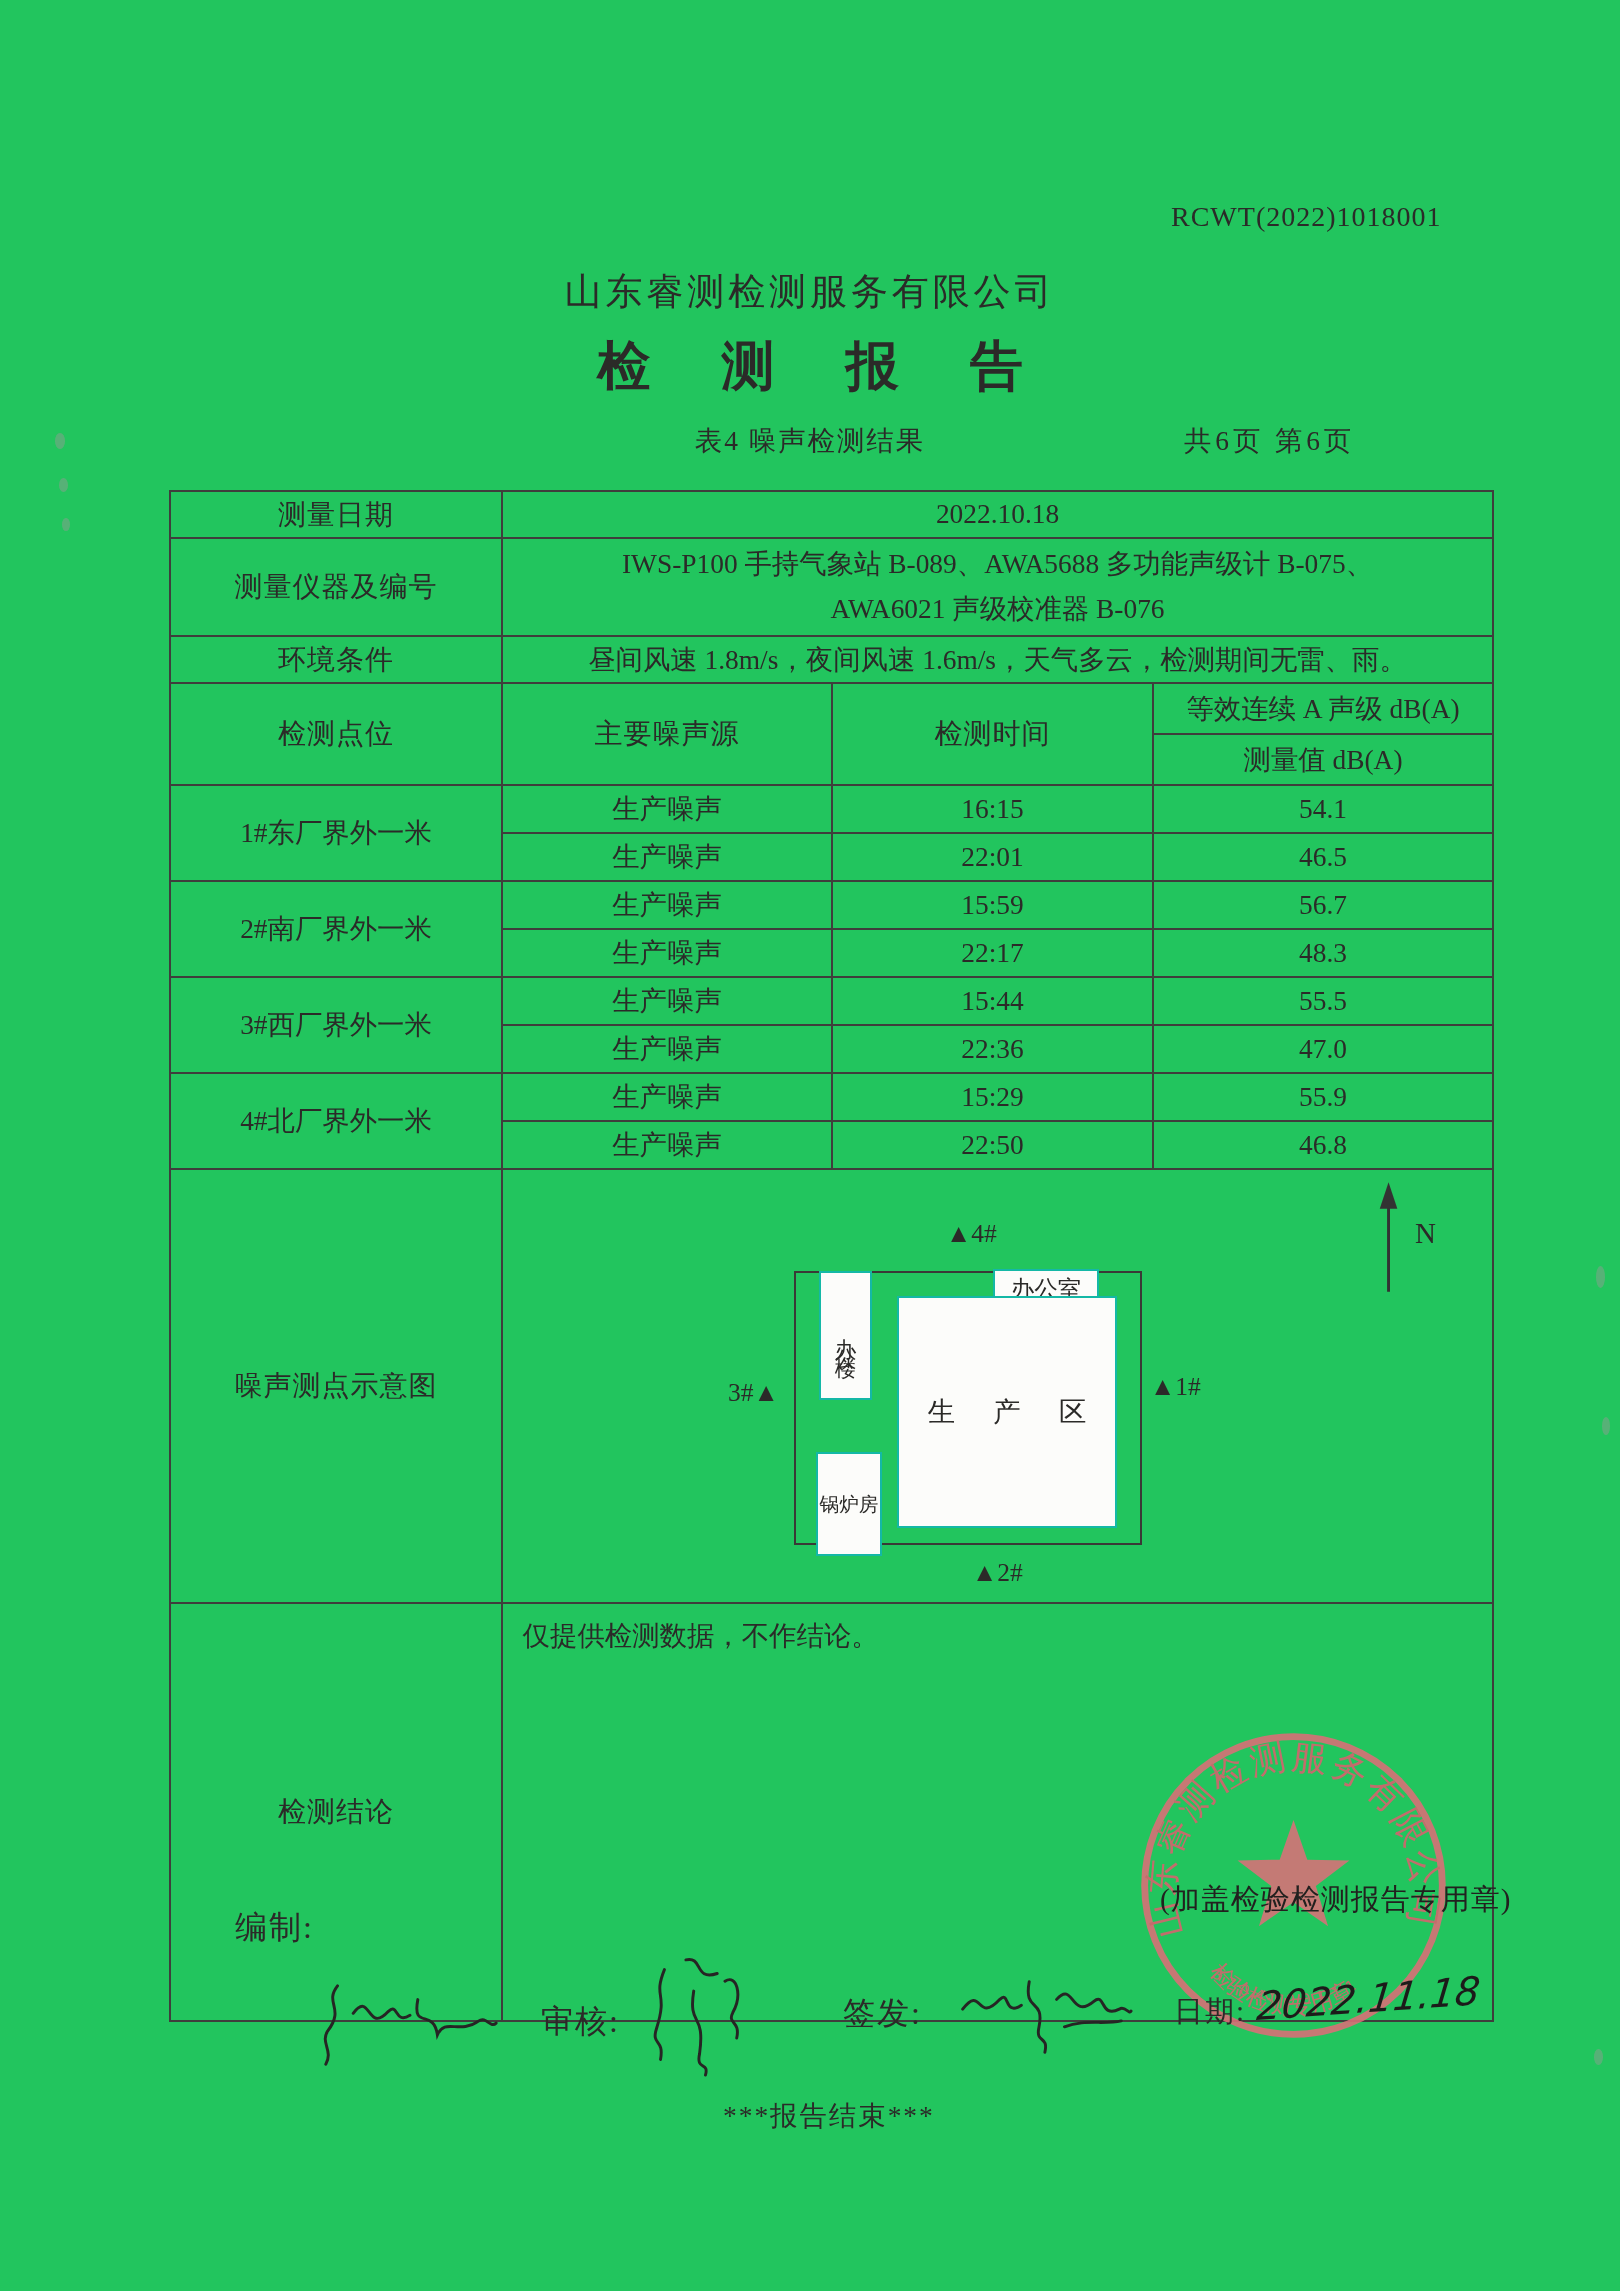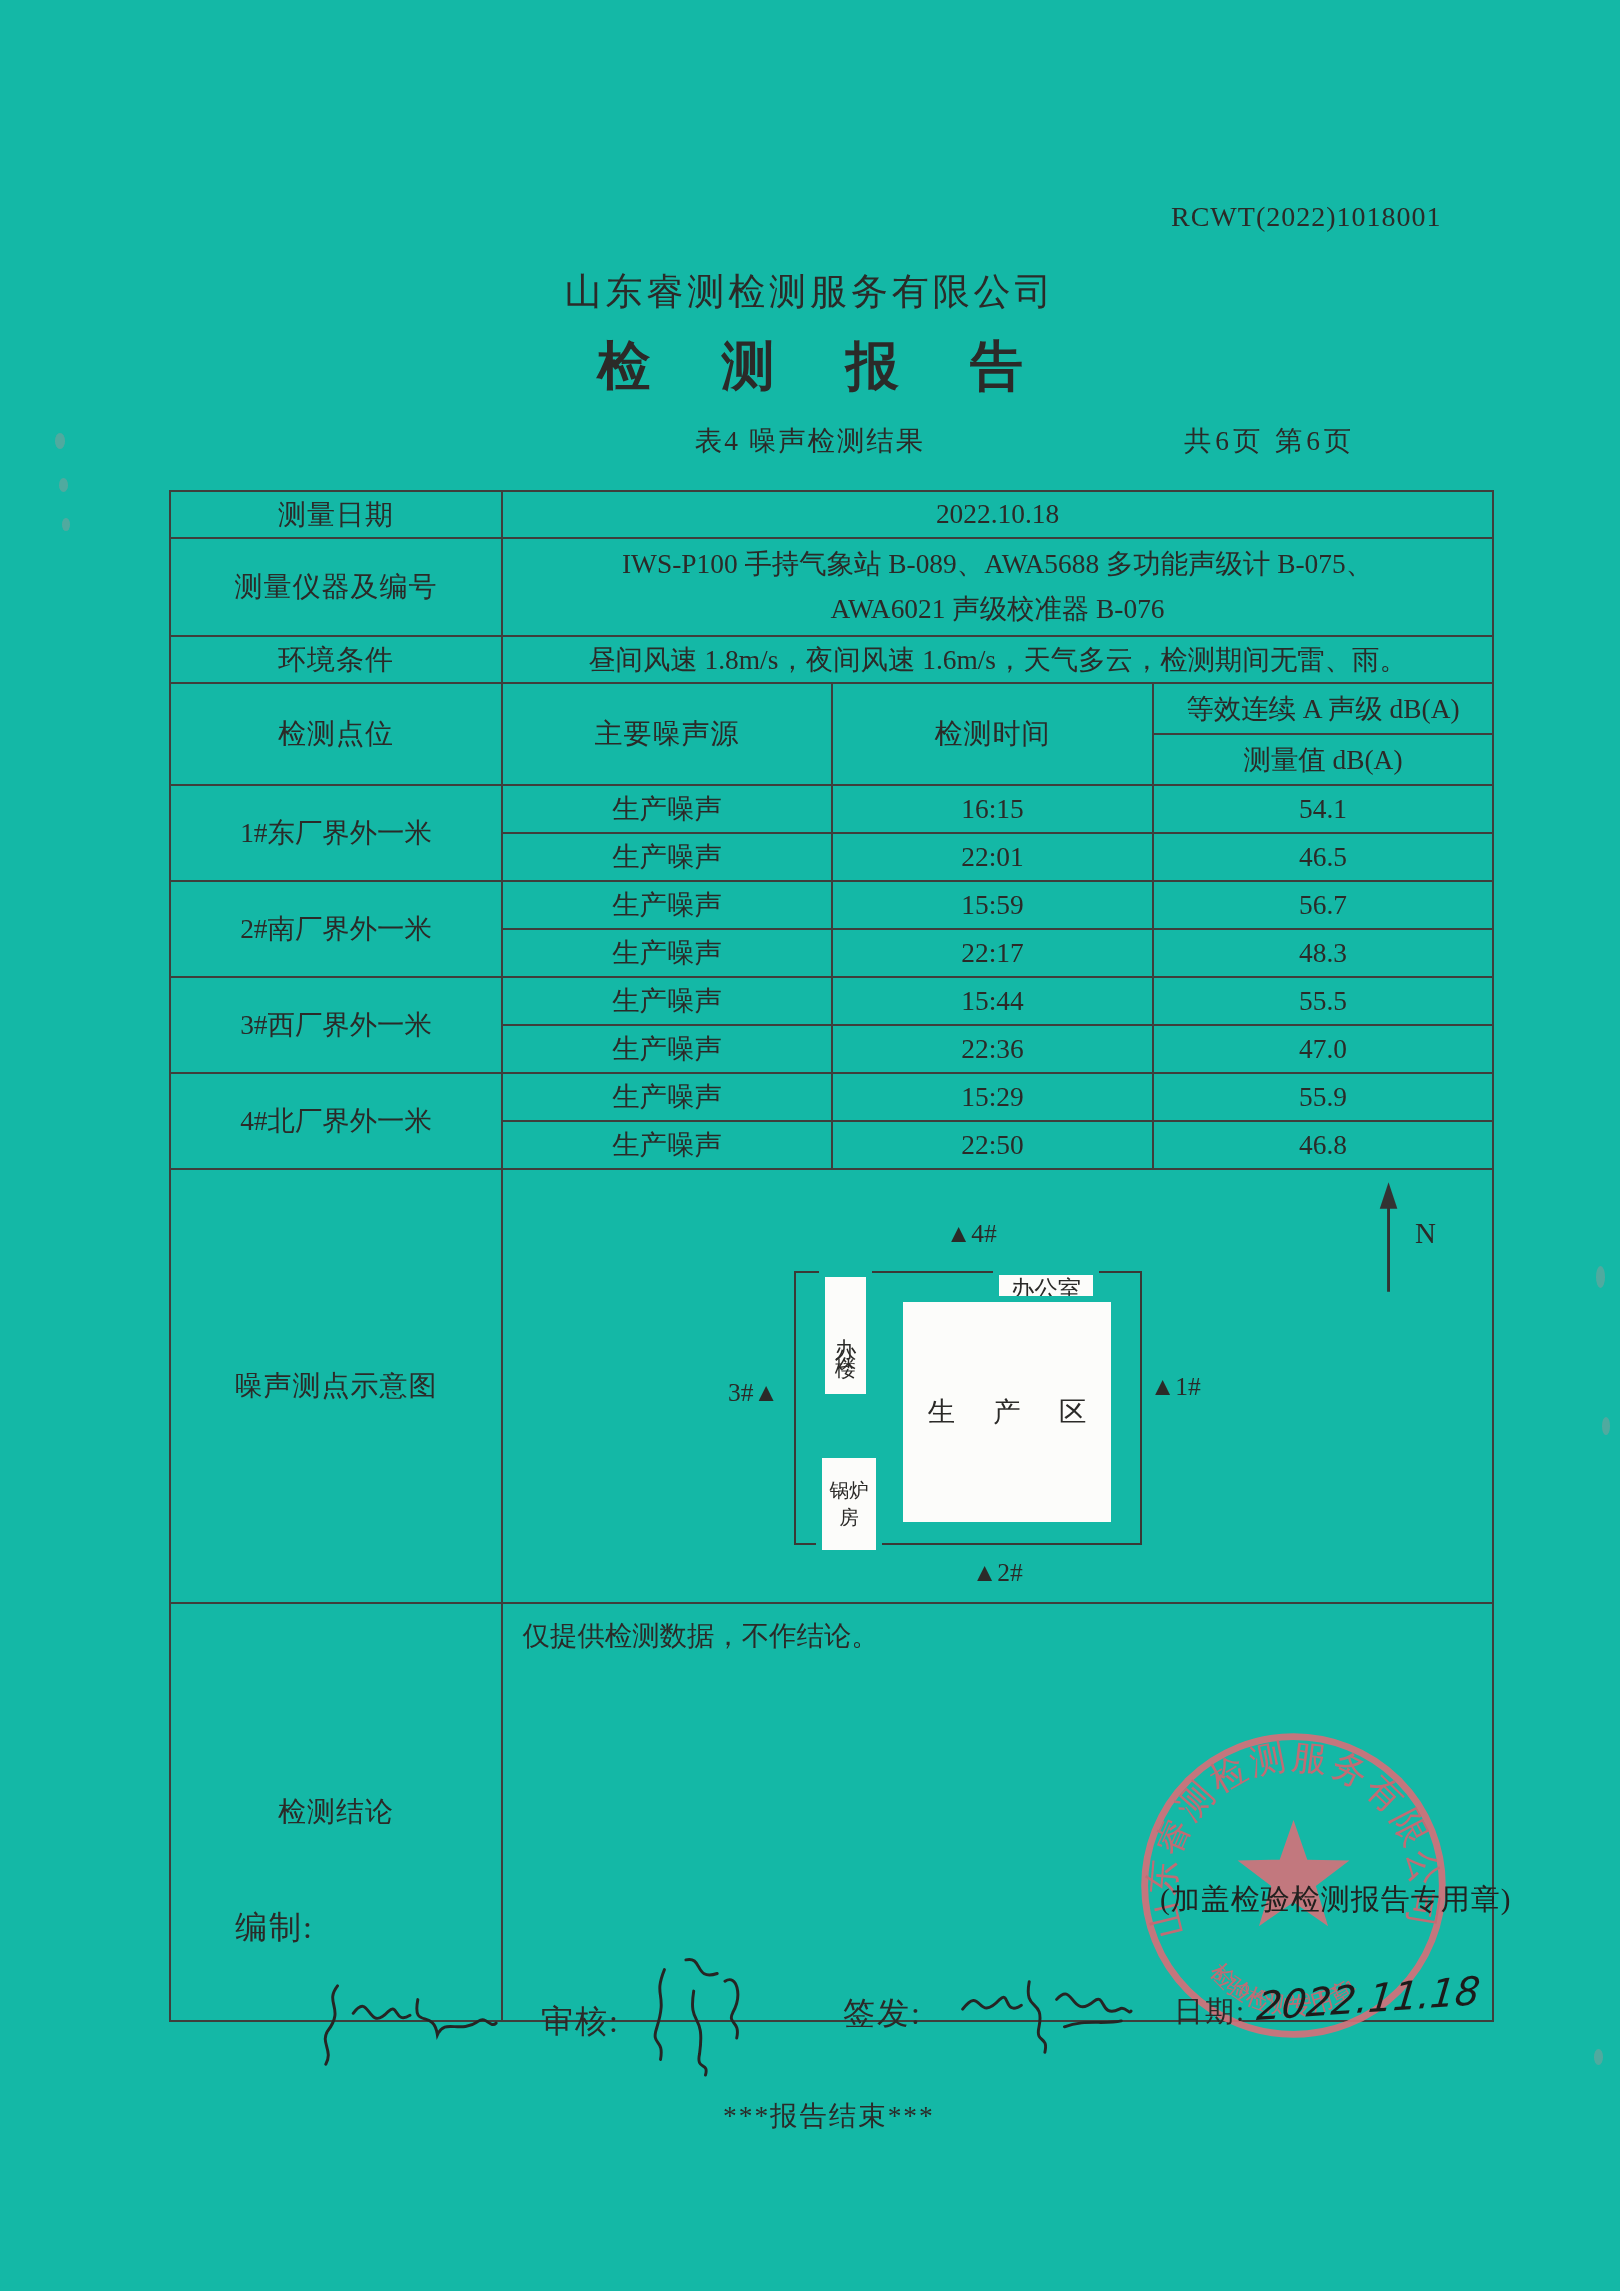--- a/index.html
+++ b/index.html
@@ -1,19 +1,19 @@
 <!DOCTYPE html>
 <html><head>
 <meta charset="utf-8">
 <style>
   html,body{margin:0;padding:0;background:#e8e8e6;}
   .page{
     position:relative;
     width:1620px;height:2292px;
-    background:#14b8a6;
+    background:#22c55e;
     font-family:"Liberation Serif","DejaVu Serif",serif;
     color:#2b2a28;
     overflow:hidden;
   }
   
   .report-no{position:absolute;left:1171px;top:201px;font-size:28px;letter-spacing:1px;}
   .company{position:absolute;left:0;top:267px;width:100%;text-align:center;font-size:37px;letter-spacing:3.9px;}
   .title{position:absolute;left:0;top:331px;width:100%;text-align:center;font-size:53px;font-weight:bold;letter-spacing:29px;text-indent:29px;}
   .caption{position:absolute;left:0;top:423px;width:100%;text-align:center;font-size:27.4px;letter-spacing:2px;}
   .pages{position:absolute;left:1184px;top:423px;font-size:27.4px;letter-spacing:3.9px;}
@@ -29,21 +29,21 @@
     padding:0 24px;overflow:visible;
   }
   table.report{border:2.9px solid #3f3e3c;}
   td.lbl{font-size:28px;letter-spacing:1px;}
   .h48{height:47px;}.h100{height:98px;}.h52{height:51px;}.h49{height:48px;}
   .instr-line{line-height:45px;}
   .diagram-cell{position:relative;height:432px;padding:0 !important;}
   .conclusion-cell{height:389px;vertical-align:top !important;text-align:left !important;padding:13.7px 19.6px !important;font-size:27.4px;}
   
   .dg{position:absolute;box-sizing:border-box;}
-  .dg-box{border:6px solid #14b8a6;display:flex;align-items:center;justify-content:center;background:#fcfcfa;}
+  .dg-box{border:2px solid #14b8a6;display:flex;align-items:center;justify-content:center;background:#fcfcfa;}
   .dg-label{font-size:25.5px;white-space:nowrap;}
   .office-building-text{writing-mode:vertical-rl;letter-spacing:9.8px;font-size:21.6px;}
   .production-text{font-size:27.4px;letter-spacing:15.7px;text-indent:15.7px;}
   .n-label{font-size:29px;}
   
   .stamp{position:absolute;left:1129px;top:1721px;width:329px;height:329px;opacity:0.88;}
   .stamp-note{position:absolute;left:1160px;top:1872px;font-size:29px;color:#22211f;letter-spacing:1px;margin-top:8px;}
   
   .foot-label{position:absolute;font-size:32px;letter-spacing:2px;}
   .sig{position:absolute;}

